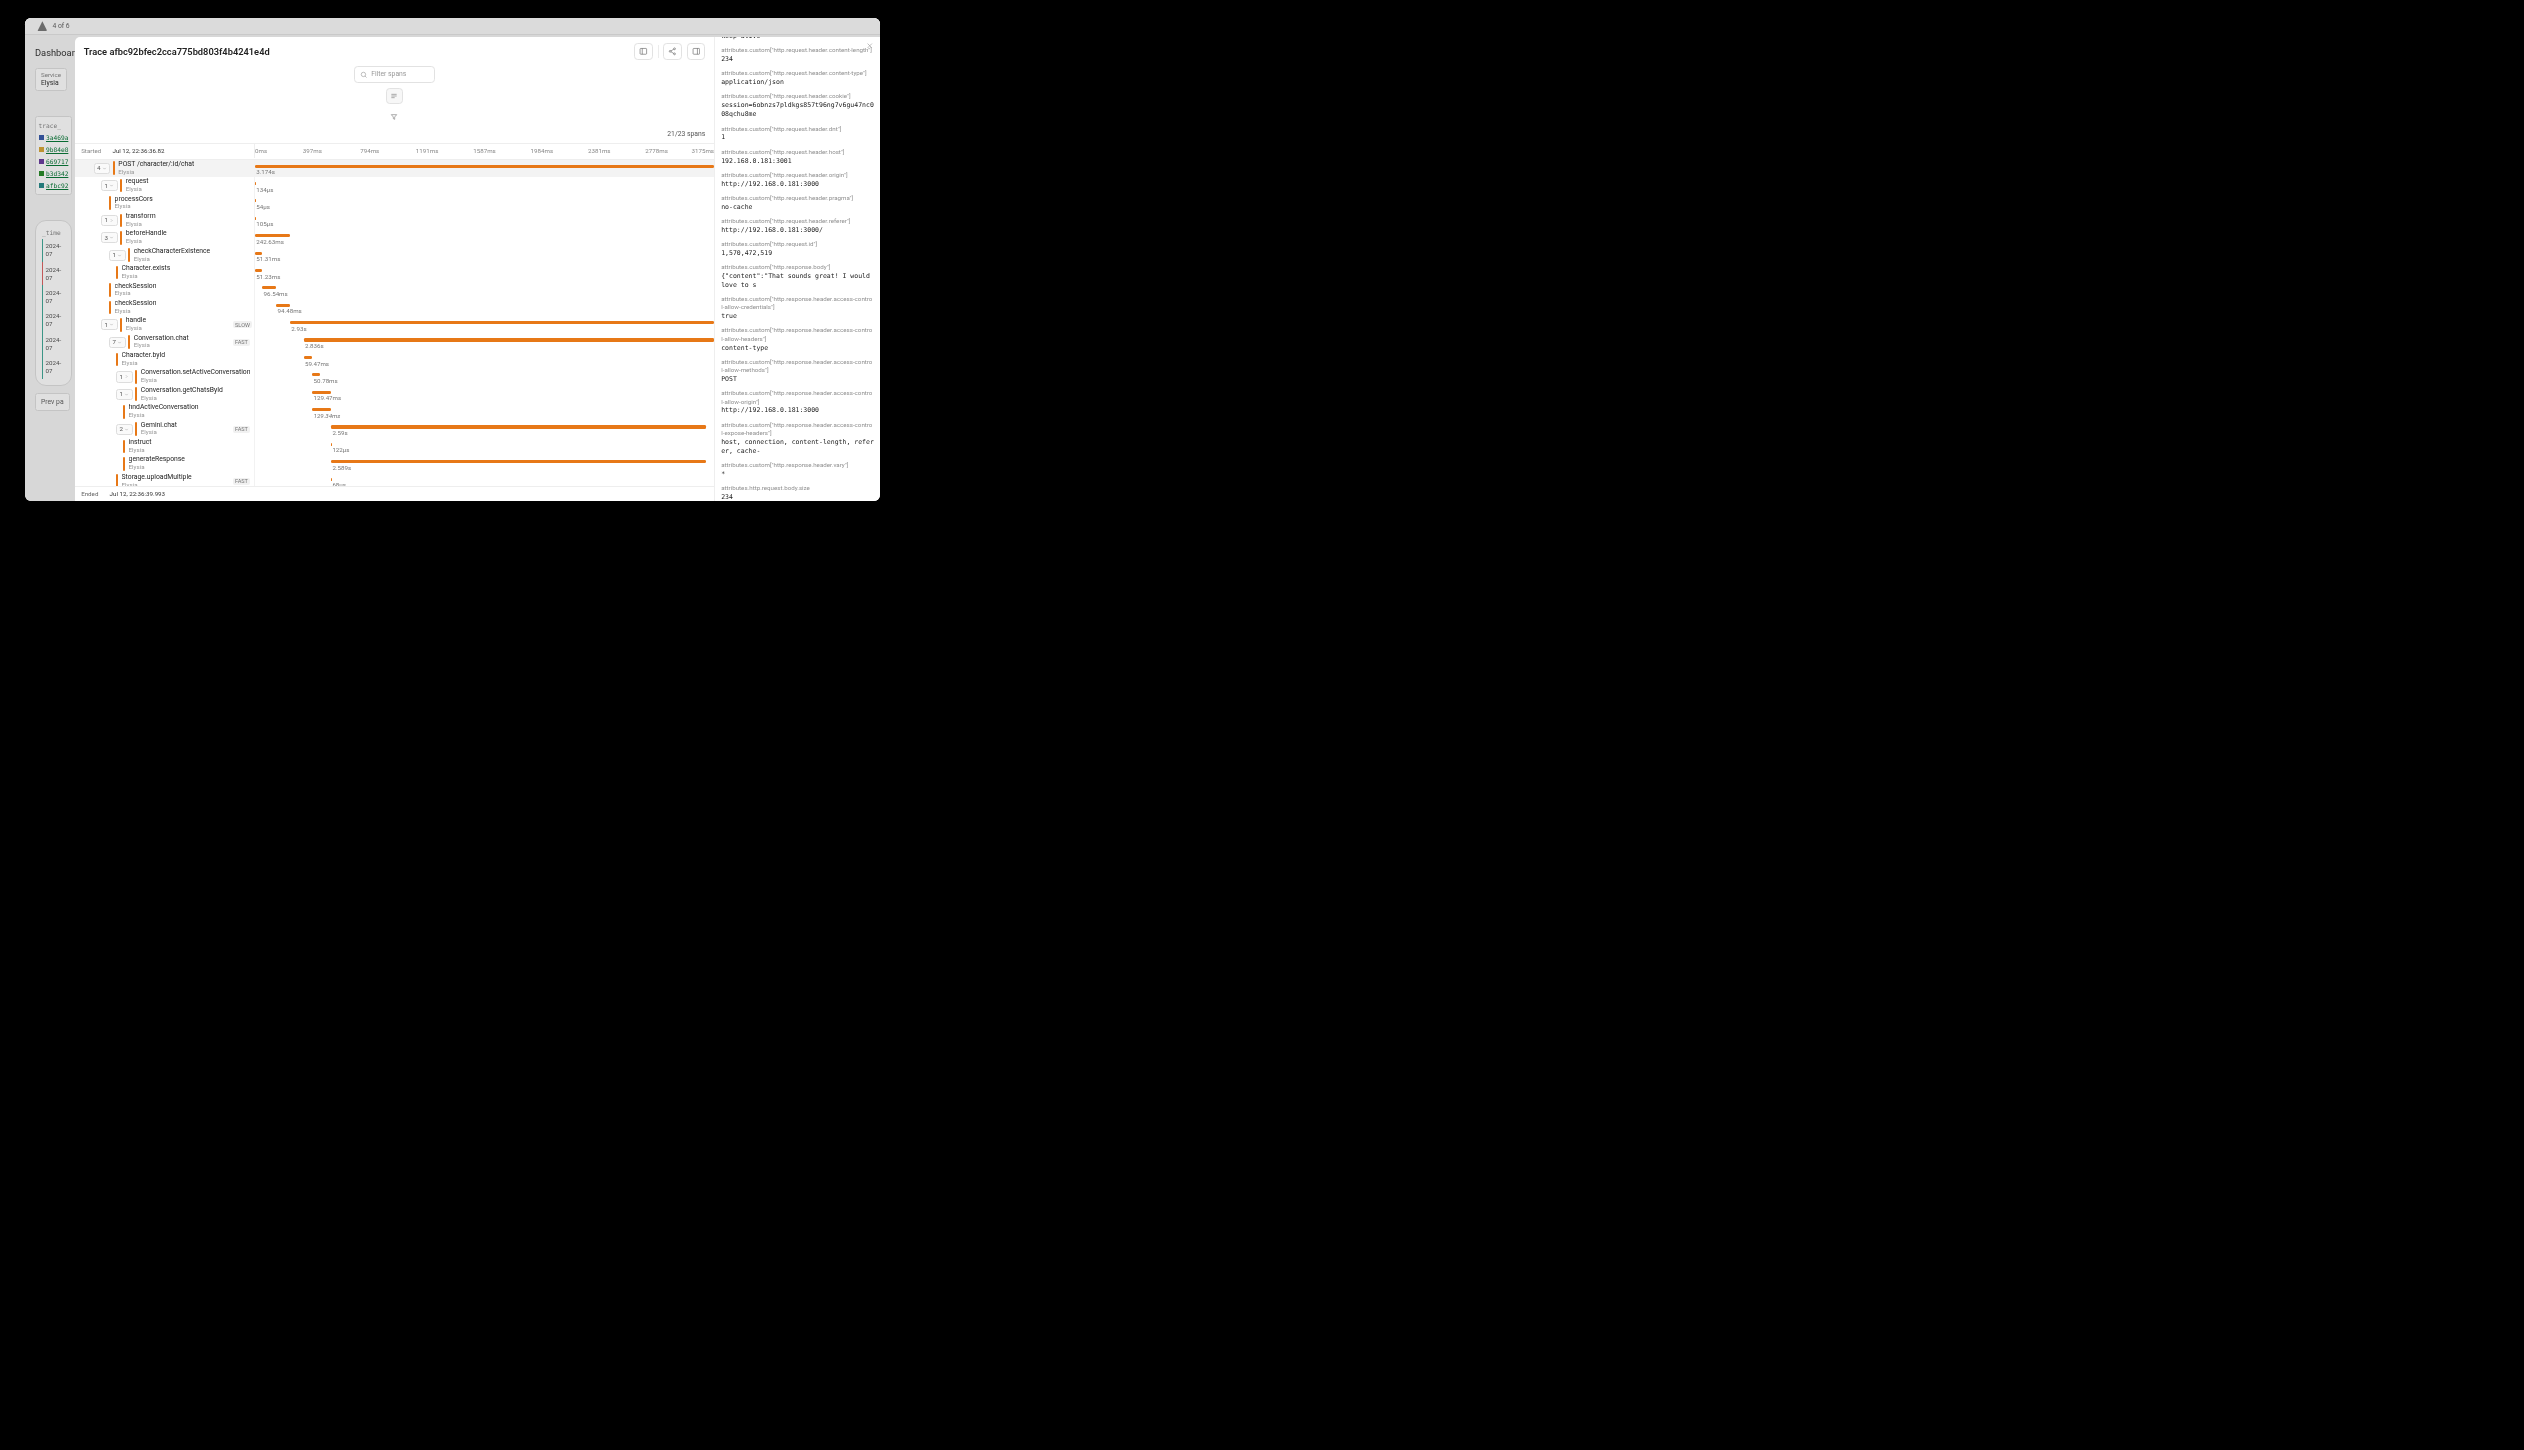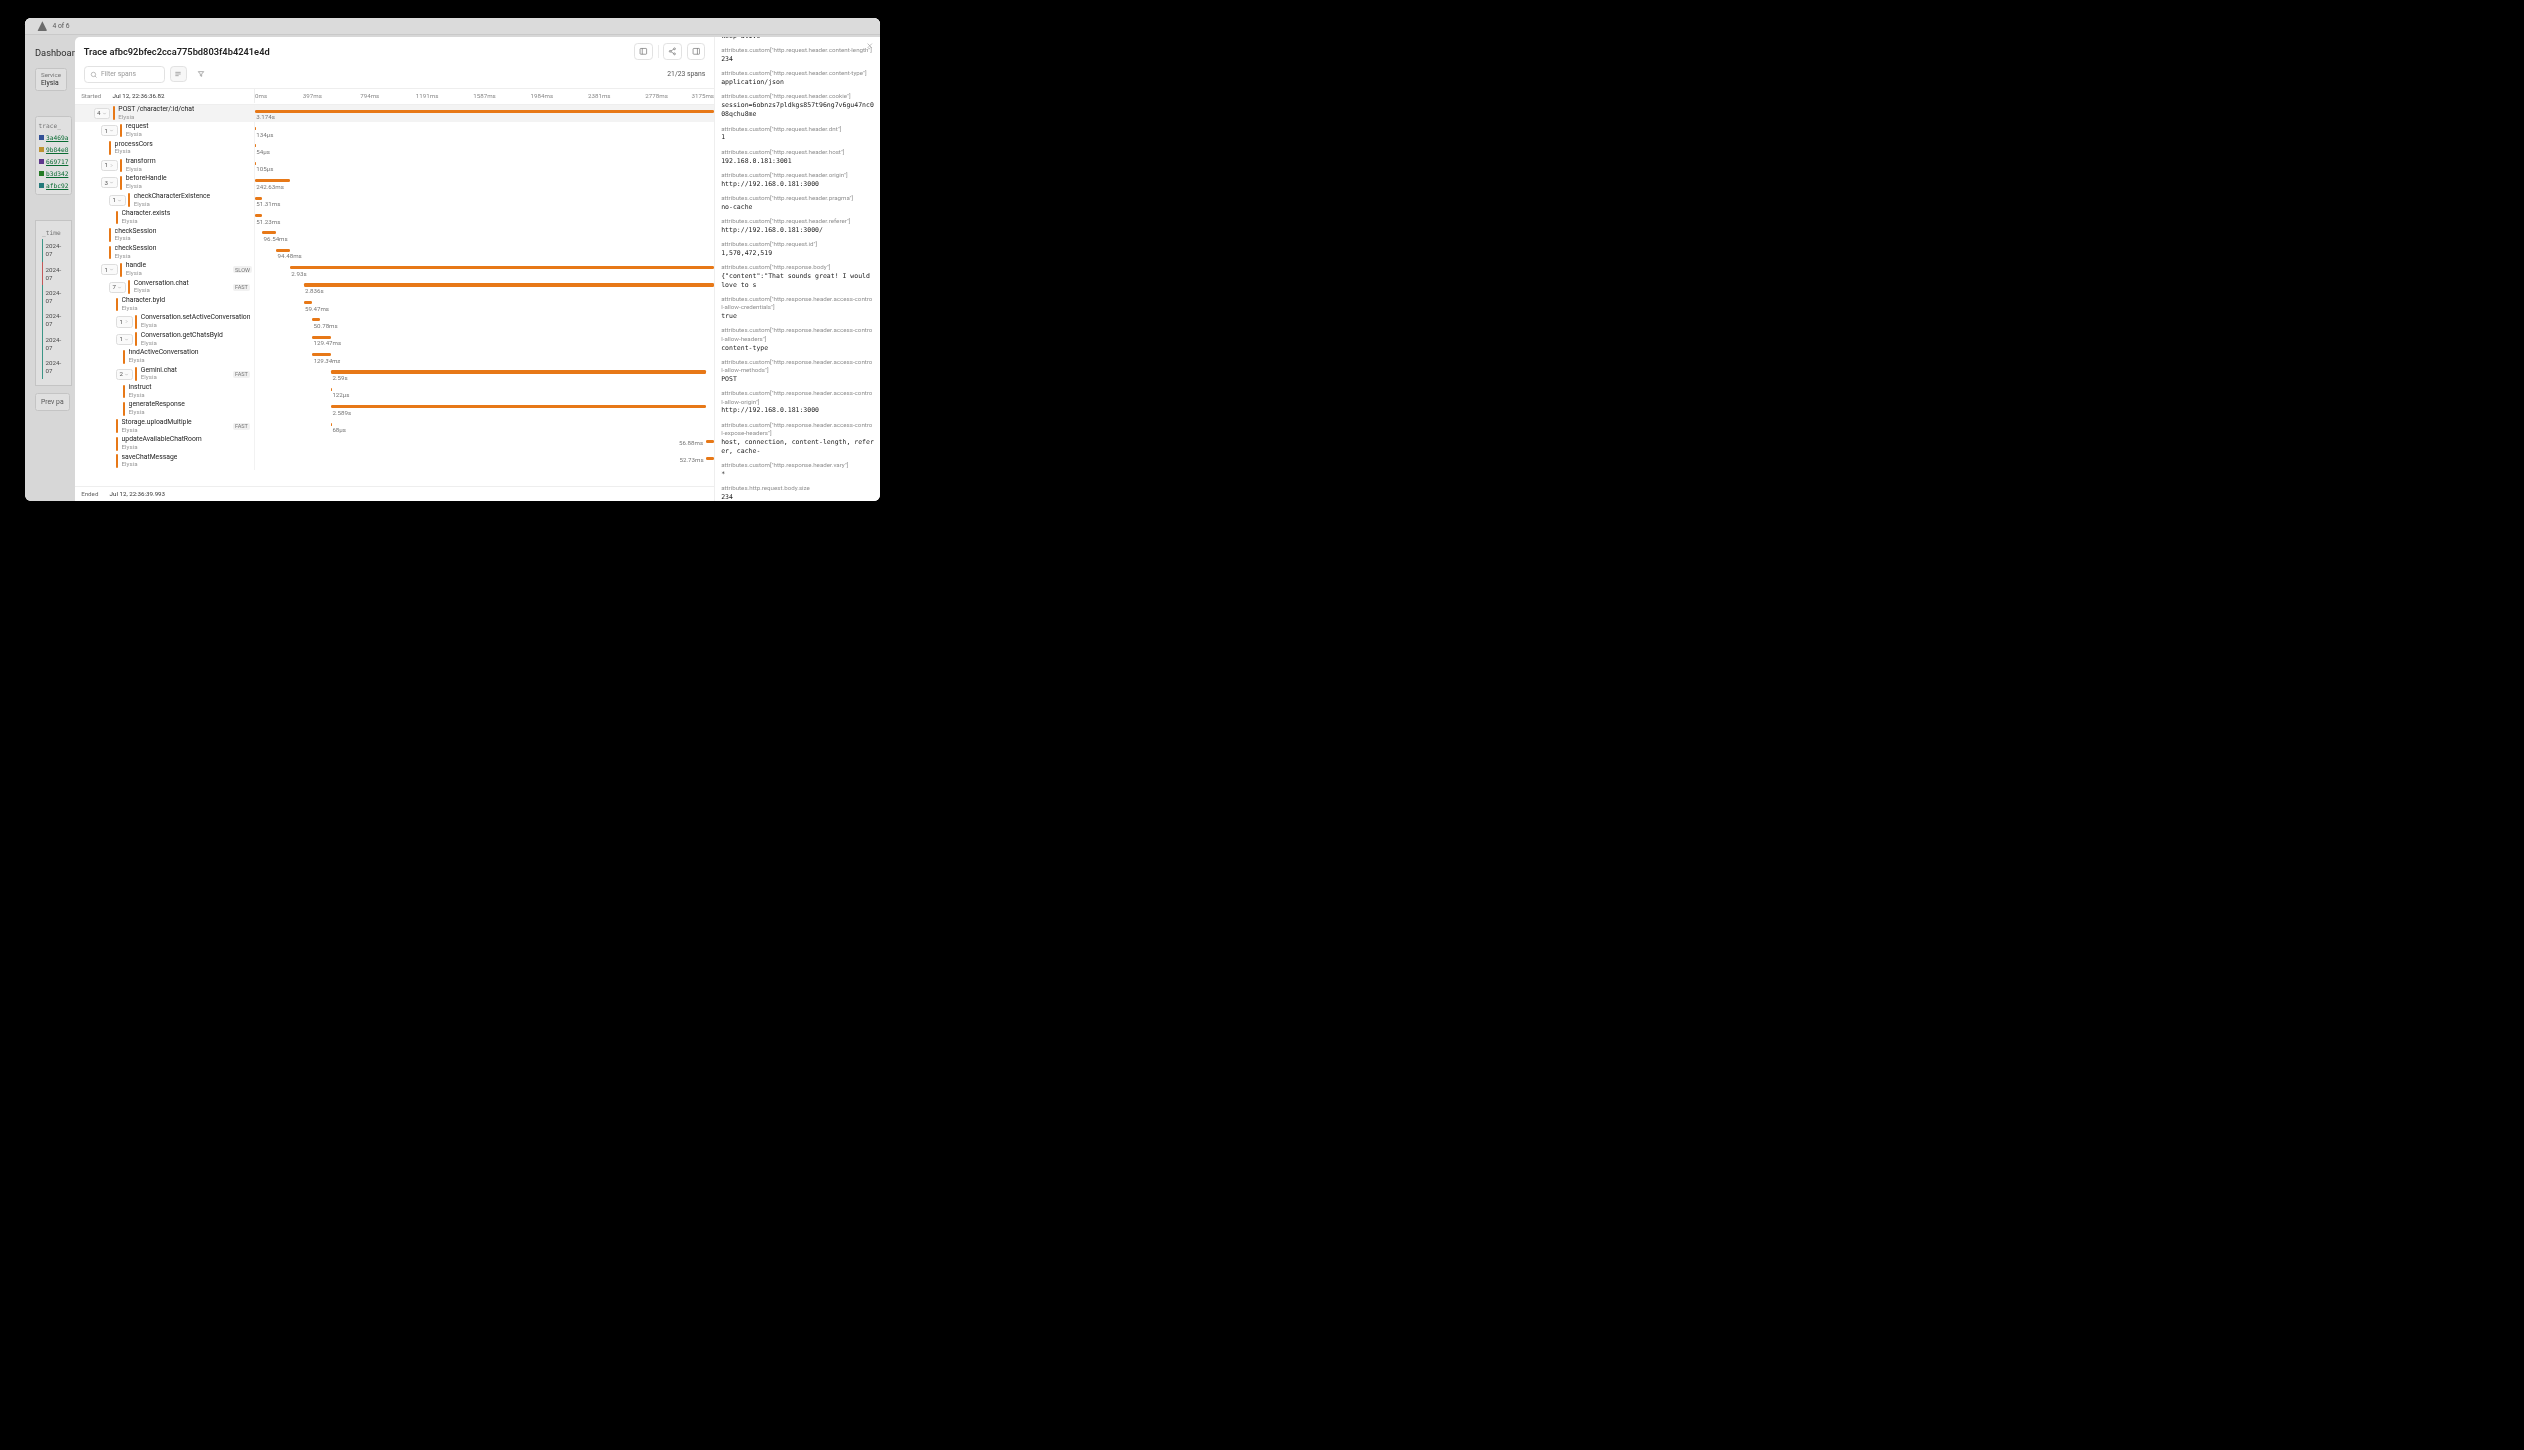--- a/index.html
+++ b/index.html
@@ -67,21 +67,21 @@
   background: #fff;
   border: 0.6px solid #e0e0e0;
   border-radius: 2.5px;
   width: 37px;
   padding: 2.5px;
 }
 .bg-trace-header { font-size: 6.2px; color: #888; padding: 2.5px 0; font-family: ui-monospace, monospace; }
 .bg-trace-row { display: flex; align-items: center; gap: 2.5px; padding: 2.5px 0; font-size: 6.2px; }
 .bg-color-sq { width: 5px; height: 5px; }
 .bg-trace-link { color: #0a7a3a; text-decoration: underline; font-family: ui-monospace, monospace; font-size: 6.2px; }
-.bg-time-col { margin-top: 25px; background: #fff; border: 0.6px solid #e0e0e0; border-radius: 0; width: 37px; padding: 6px; }
+.bg-time-col { margin-top: 25px; background: #fff; border: 0.6px solid #e0e0e0; border-radius: 11px; width: 37px; padding: 6px; }
 .bg-time-row { padding: 3.7px 0; font-size: 6.2px; color: #555; border-left: 1.2px solid transparent; padding-left: 2.5px; }
 .bg-time-row.green { border-color: #4a9; }
 .bg-time-row.red { border-color: #d66; }
 .bg-prev { margin-top: 7.5px; background: #fff; border: 0.6px solid #e0e0e0; border-radius: 2.5px; padding: 3.7px 5px; font-size: 6.8px; color: #666; display: inline-block; }
 
 .overlay {
   position: absolute;
   inset: 0;
   background: rgba(0,0,0,0.12);
 }
@@ -130,20 +130,21 @@
   cursor: pointer;
 }
 .icon-btn svg { width: 8.7px; height: 8.7px; stroke: #555; fill: none; stroke-width: 1.6; }
 .header-divider { width: 0.6px; height: 12.4px; background: #ececec; }
 
 .filter-row {
   display: flex;
   align-items: center;
   gap: 5px;
   padding: 0 8.7px 5px 8.7px;
+  flex-direction: column;
 }
 .filter-input {
   display: flex;
   align-items: center;
   gap: 3.7px;
   border: 0.6px solid #e2e2e2;
   border-radius: 3.7px;
   padding: 3.1px 5px;
   width: 81px;
   color: #999;

